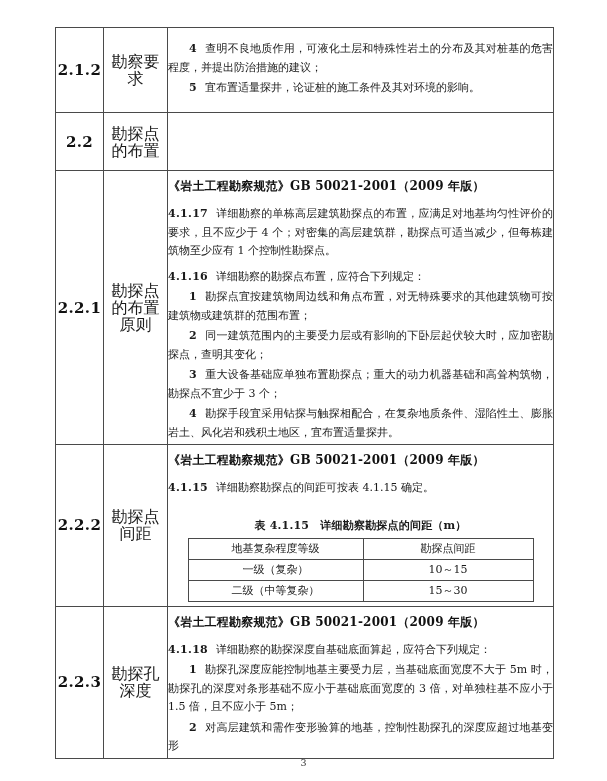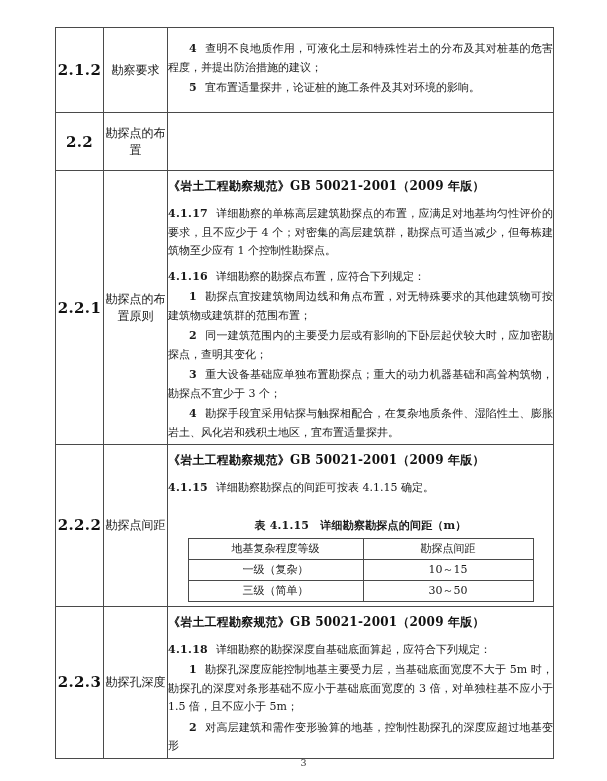--- a/index.html
+++ b/index.html
@@ -56,21 +56,21 @@
   .no-cell {
     text-align: center;
     font-weight: bold;
     font-size: 15px;
     letter-spacing: 0.3px;
     color: #111;
     vertical-align: middle;
   }
   .pt-cell {
     text-align: center;
-    font-size: 12px;
+    font-size: 16px;
     line-height: 17px;
     color: #1a1a1a;
     vertical-align: middle;
     padding: 0 3px;
   }
 
   .body-cell {
     padding: 7px 9px 8px 9px;
     vertical-align: top;
   }
@@ -200,22 +200,22 @@
             <tbody>
               <tr>
                 <td class="ih">地基复杂程度等级</td>
                 <td class="ih">勘探点间距</td>
               </tr>
               <tr>
                 <td>一级（复杂）</td>
                 <td>10～15</td>
               </tr>
               <tr>
-                <td>三级（简单）</td>
-                <td>30～50</td>
+                <td>二级（中等复杂）</td>
+                <td>15～30</td>
               </tr>
             </tbody>
           </table>
         </td>
       </tr>
 
       <tr>
         <td class="no-cell">2.2.3</td>
         <td class="pt-cell">勘探孔深度</td>
         <td class="body-cell">

